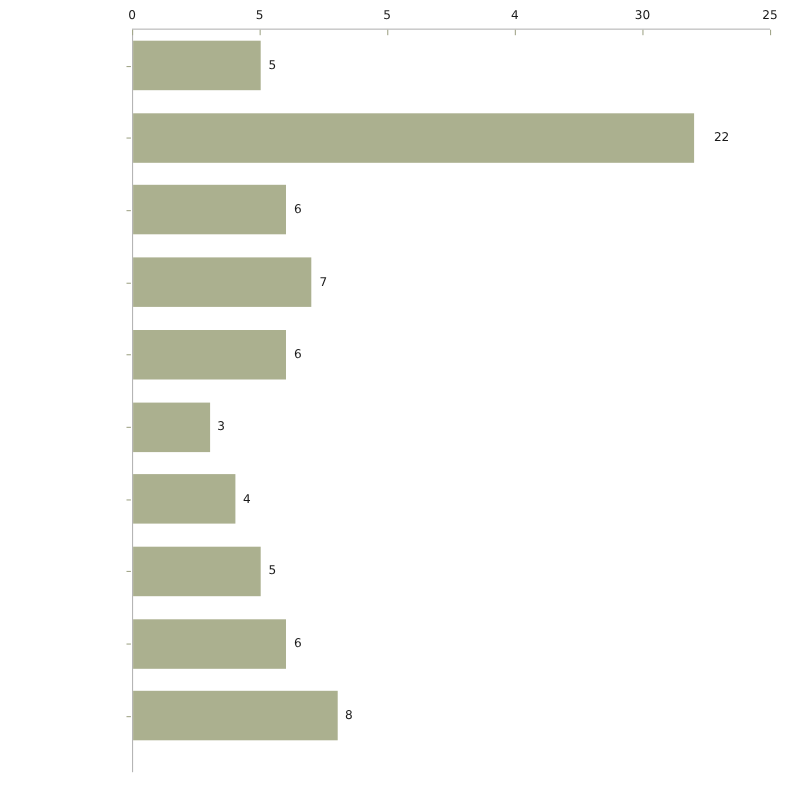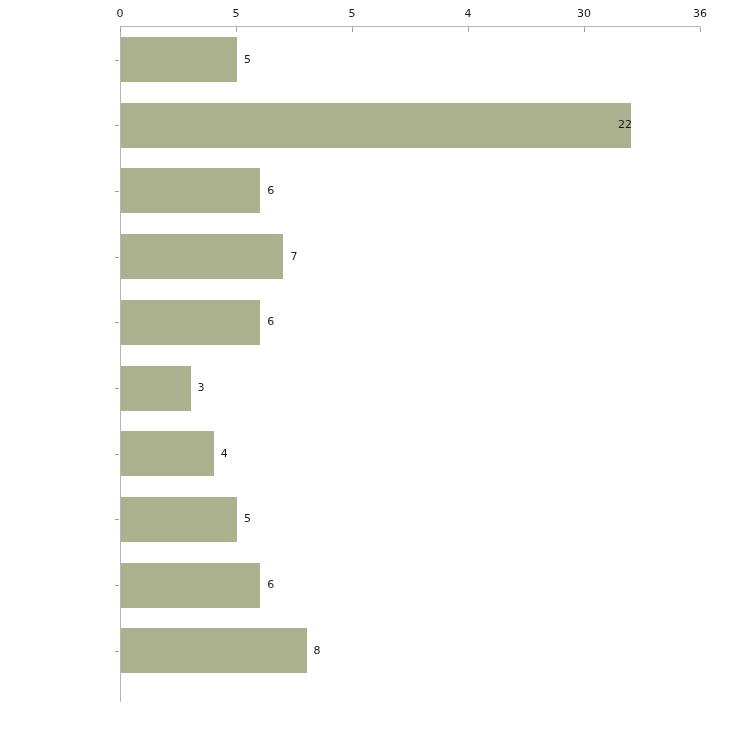--- a/index.html
+++ b/index.html
@@ -109,32 +109,32 @@
         <div class="axis-tick-label" style="left: 120px;">0</div>
         <div class="axis-tick" style="left: 236px;"></div>
         <div class="axis-tick-label" style="left: 236px;">5</div>
         <div class="axis-tick" style="left: 352px;"></div>
         <div class="axis-tick-label" style="left: 352px;">5</div>
         <div class="axis-tick" style="left: 468px;"></div>
         <div class="axis-tick-label" style="left: 468px;">4</div>
         <div class="axis-tick" style="left: 584px;"></div>
         <div class="axis-tick-label" style="left: 584px;">30</div>
         <div class="axis-tick" style="left: 700px;"></div>
-        <div class="axis-tick-label" style="left: 700px;">36</div>
+        <div class="axis-tick-label" style="left: 700px;">25</div>
       </div>
 
     <div id="bars-container">
         <div class="bar-row" style="top: 37px; height: 45px;">
           <div class="bar" style="width: 116px; background: rgb(171, 176, 143);"></div>
           <div class="bar-value" style="left: 244px; top: 16.5px;">5</div>
           <div class="cat-tick" style="top: 22.5px;"></div>
         </div>
         <div class="bar-row" style="top: 102.7px; height: 45px;">
           <div class="bar" style="width: 510.4px; background: rgb(171, 176, 143);"></div>
-          <div class="bar-value" style="left: 618px; top: 16.5px;">22</div>
+          <div class="bar-value" style="left: 649px; top: 16.5px;">22</div>
           <div class="cat-tick" style="top: 22.5px;"></div>
         </div>
         <div class="bar-row" style="top: 168.4px; height: 45px;">
           <div class="bar" style="width: 139.2px; background: rgb(171, 176, 143);"></div>
           <div class="bar-value" style="left: 267.2px; top: 16.5px;">6</div>
           <div class="cat-tick" style="top: 22.5px;"></div>
         </div>
         <div class="bar-row" style="top: 234.1px; height: 45px;">
           <div class="bar" style="width: 162.4px; background: rgb(171, 176, 143);"></div>
           <div class="bar-value" style="left: 290.4px; top: 16.5px;">7</div>

